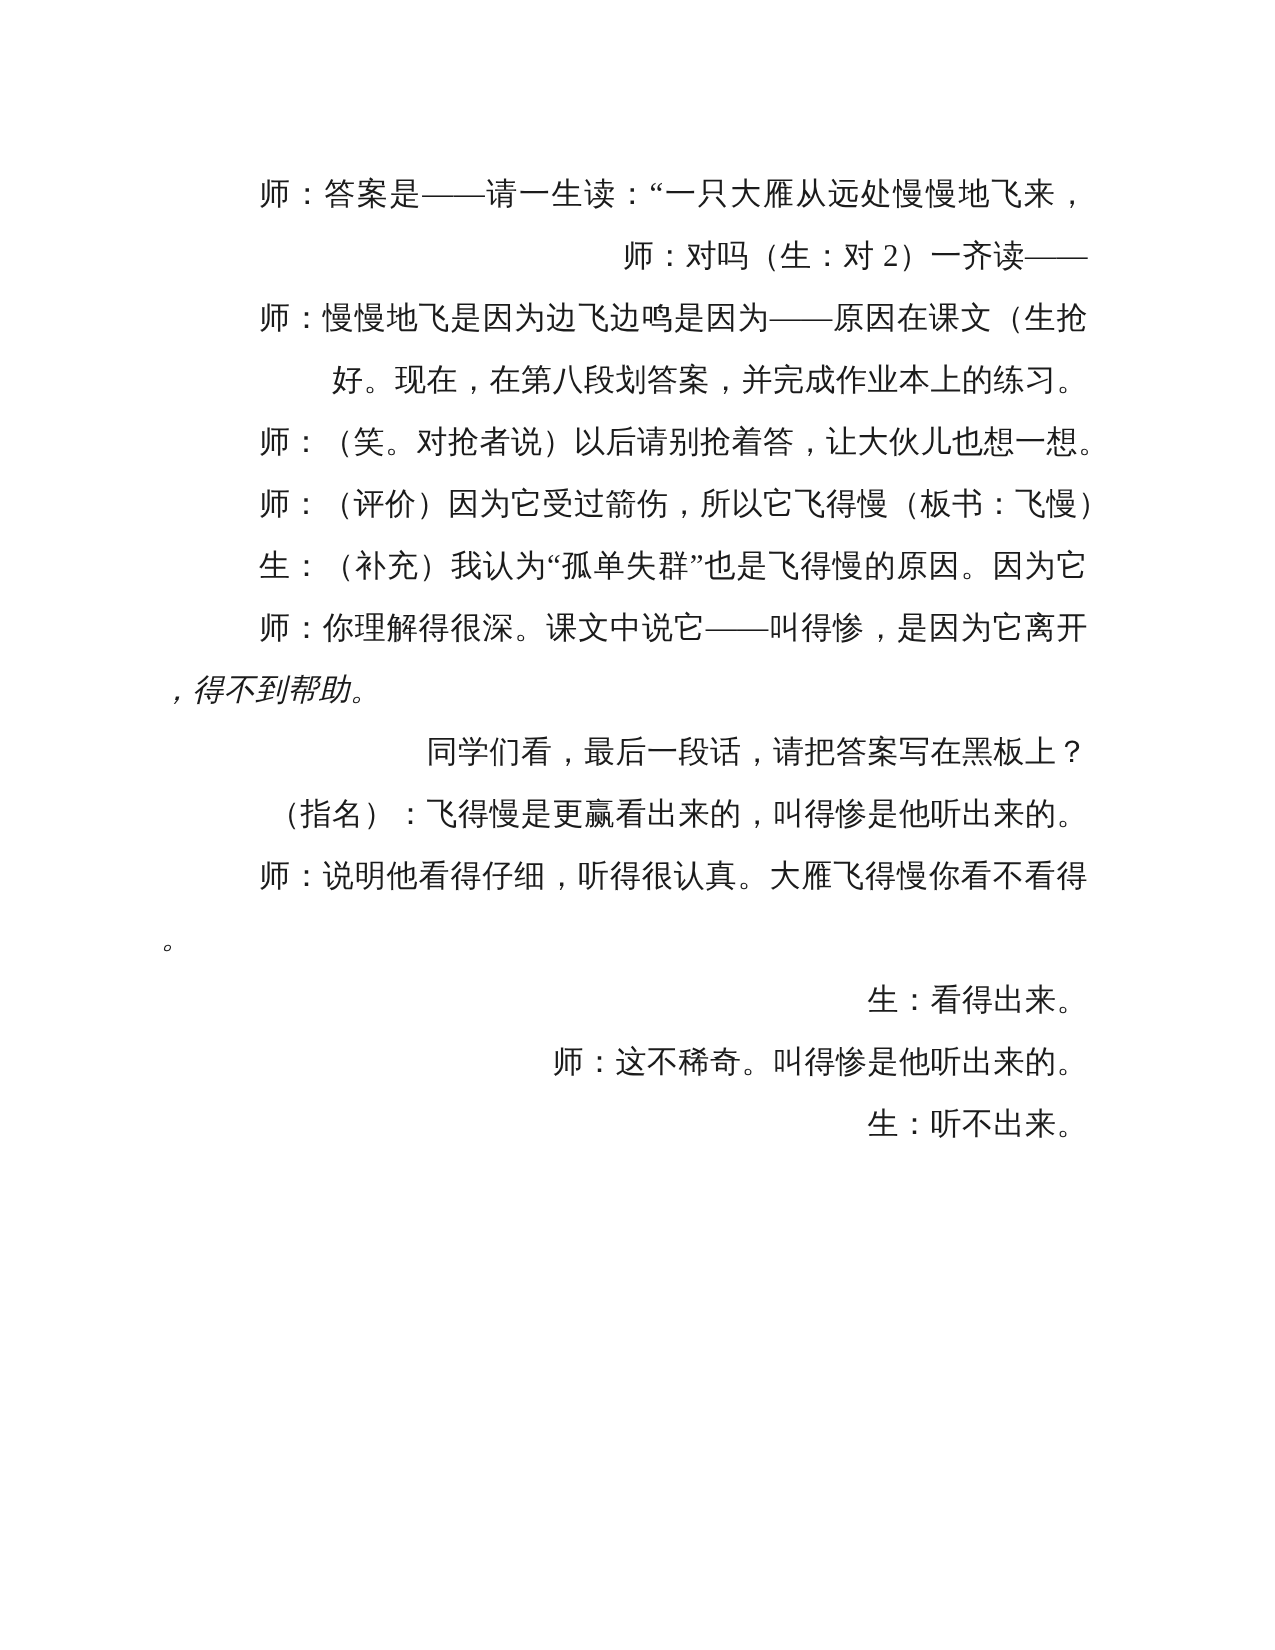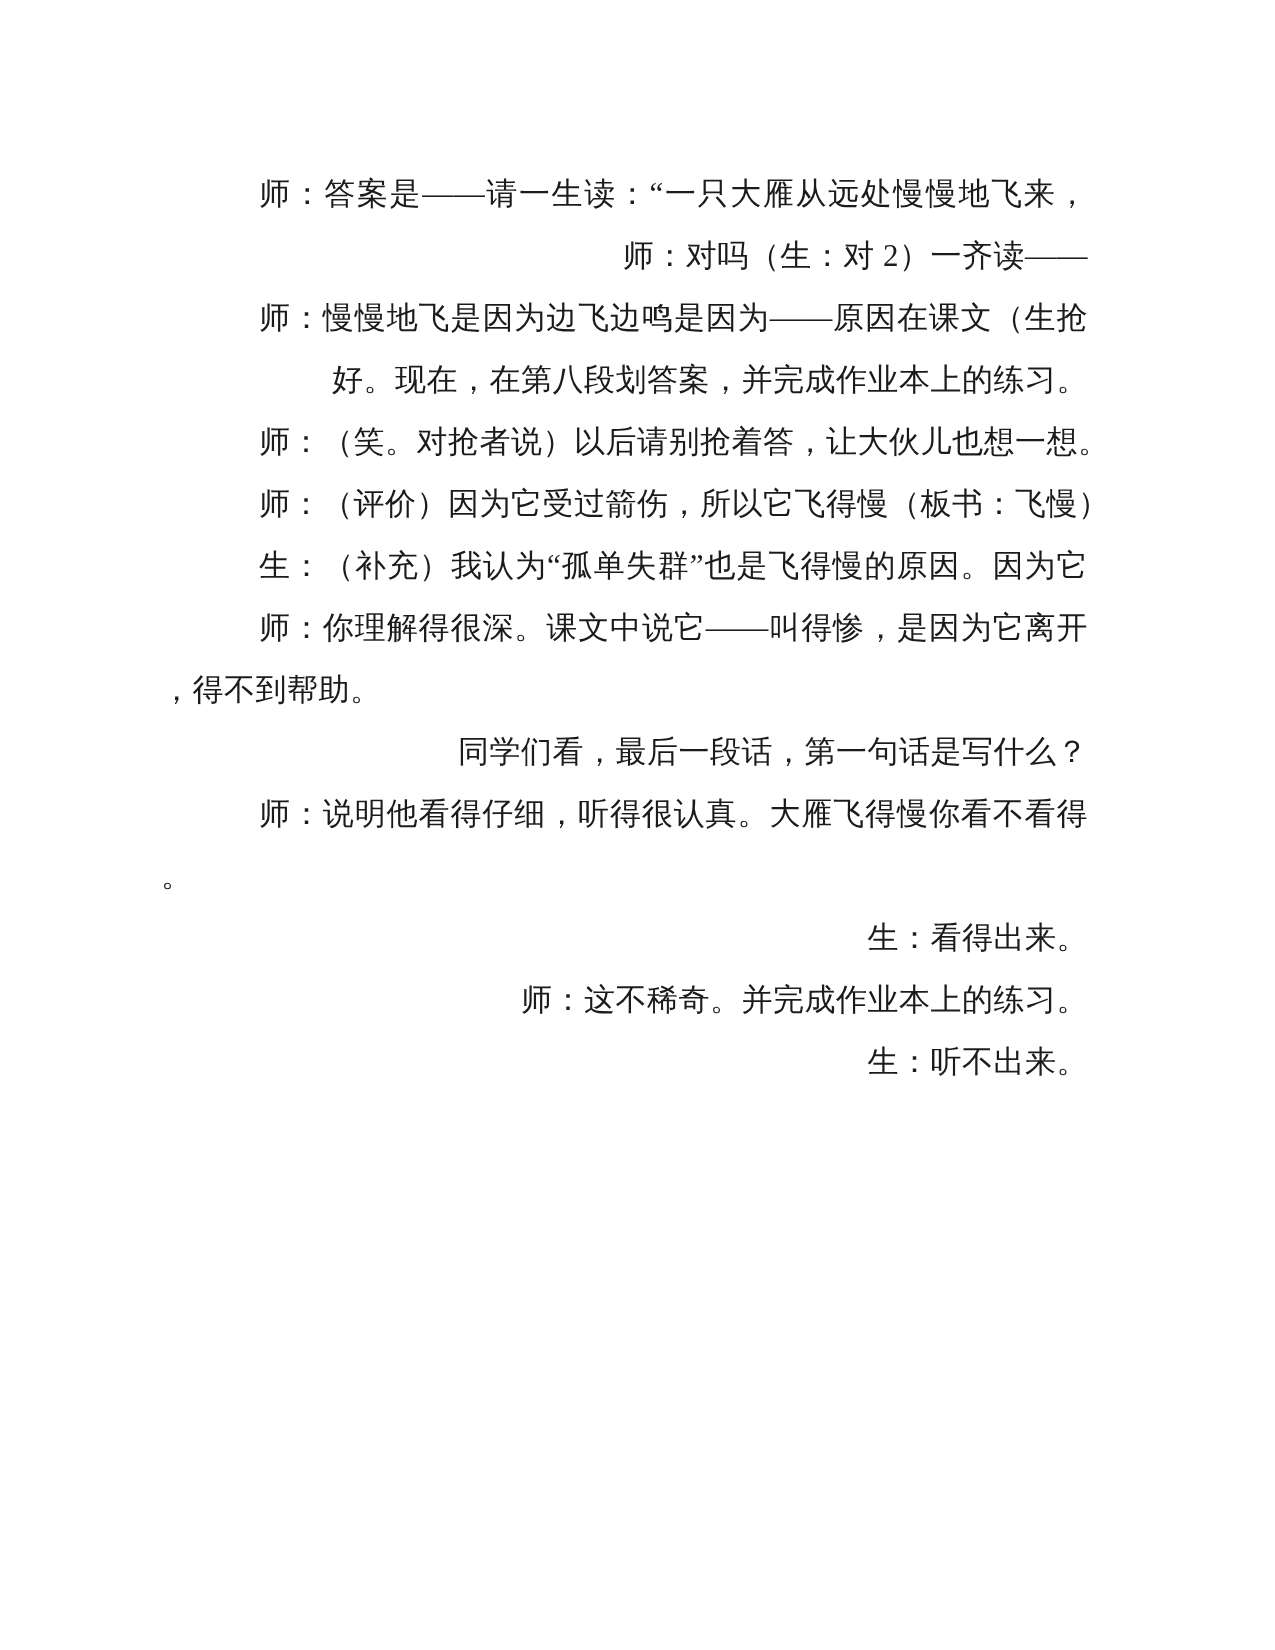--- a/index.html
+++ b/index.html
@@ -42,20 +42,21 @@
     text-align: right;
   }
   .line.j {
     text-align: justify;
     text-align-last: justify;
     white-space: normal;
     overflow: hidden;
   }
   .line.hang {
     margin-left: -26px;
+    font-style: italic;
   }
 </style>
 </head>
 <body>
 
 <div class="page">
   <div class="doc">
       <div class="para">
         <div class="line ind j">师：答案是——请一生读：“一只大雁从远处慢慢地飞来，边飞</div>
       </div>
@@ -75,29 +76,32 @@
         <div class="line ind">师：（评价）因为它受过箭伤，所以它飞得慢（板书：飞慢）</div>
       </div>
       <div class="para">
         <div class="line ind j">生：（补充）我认为“孤单失群”也是飞得慢的原因。因为它没有</div>
       </div>
       <div class="para">
         <div class="line ind j">师：你理解得很深。课文中说它——叫得惨，是因为它离开同伴</div>
         <div class="line hang">，得不到帮助。</div>
       </div>
       <div class="para">
-        <div class="line ind">同学们看，最后一段话，第一句话是写什么？</div>
+        <div class="line ind">同学们看，最后一段话，请把答案写在黑板上？</div>
+      </div>
+      <div class="para">
+        <div class="line ind">（指名）：飞得慢是更赢看出来的，叫得惨是他听出来的。</div>
       </div>
       <div class="para">
         <div class="line ind j">师：说明他看得仔细，听得很认真。大雁飞得慢你看不看得出来</div>
         <div class="line hang">。</div>
       </div>
       <div class="para">
         <div class="line ind">生：看得出来。</div>
       </div>
       <div class="para">
-        <div class="line ind">师：这不稀奇。并完成作业本上的练习。</div>
+        <div class="line ind">师：这不稀奇。叫得惨是他听出来的。</div>
       </div>
       <div class="para">
         <div class="line ind">生：听不出来。</div>
       </div>
     </div>
 </div>
 
 </body></html>

